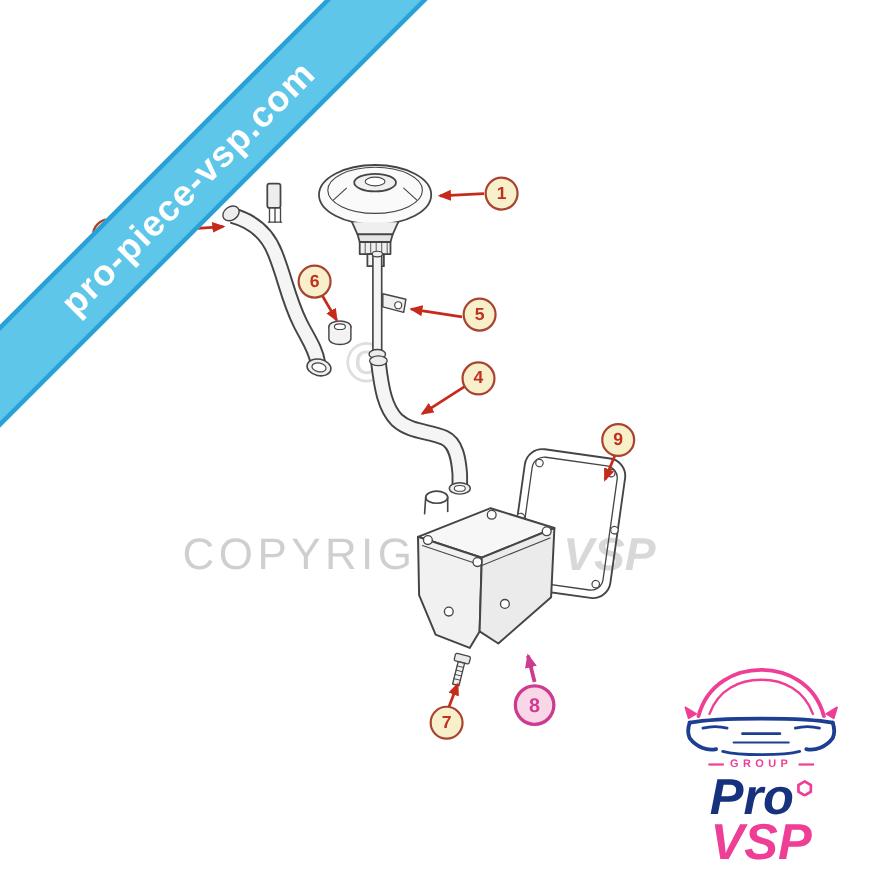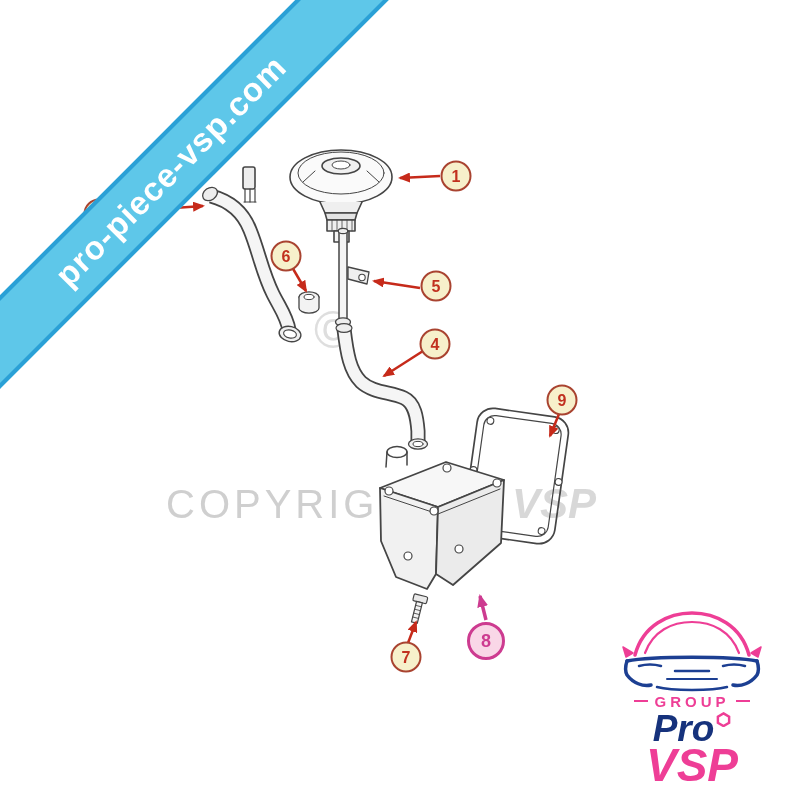--- a/index.html
+++ b/index.html
@@ -45,24 +45,24 @@
   .ribbon{position:absolute;left:-129px;top:138px;width:600px;height:66px;
     background:var(--ribbon-fill);
     border-top:4px solid var(--ribbon-border);border-bottom:4px solid var(--ribbon-border);
     transform:rotate(-45deg);
     display:flex;align-items:center;justify-content:center;z-index:40;}
   .ribbon span{color:#fff;font-size:33px;font-weight:bold;letter-spacing:1px;white-space:nowrap;}
 
   
   .logo{position:absolute;right:20px;bottom:14px;width:176px;text-align:center;z-index:40;}
   .logo-car{display:block;margin:0 auto -2px auto;}
-  .logo-group{color:var(--logo-pink);font-size:15px;font-weight:bold;letter-spacing:4px;
+  .logo-group{color:var(--logo-pink);font-size:10px;font-weight:bold;letter-spacing:4px;
     display:flex;align-items:center;justify-content:center;gap:6px;}
   .logo-group::before,.logo-group::after{content:"";width:14px;height:2px;background:var(--logo-pink);}
-  .logo-pro{color:var(--logo-blue);font-size:37px;font-weight:bold;font-style:italic;line-height:1.05;}
+  .logo-pro{color:var(--logo-blue);font-size:46px;font-weight:bold;font-style:italic;line-height:1.05;}
   .logo-pro .hex{display:inline-block;vertical-align:super;margin-left:2px;}
   .logo-vsp{color:var(--logo-pink);font-size:46px;font-weight:bold;font-style:italic;line-height:.9;margin-top:-4px;}
 </style>
 </head>
 <body>
 
 <div class="stage">
 
   <div class="wm wm-copyright">COPYRIGHT</div>
   <div class="wm wm-symbol">©</div>

